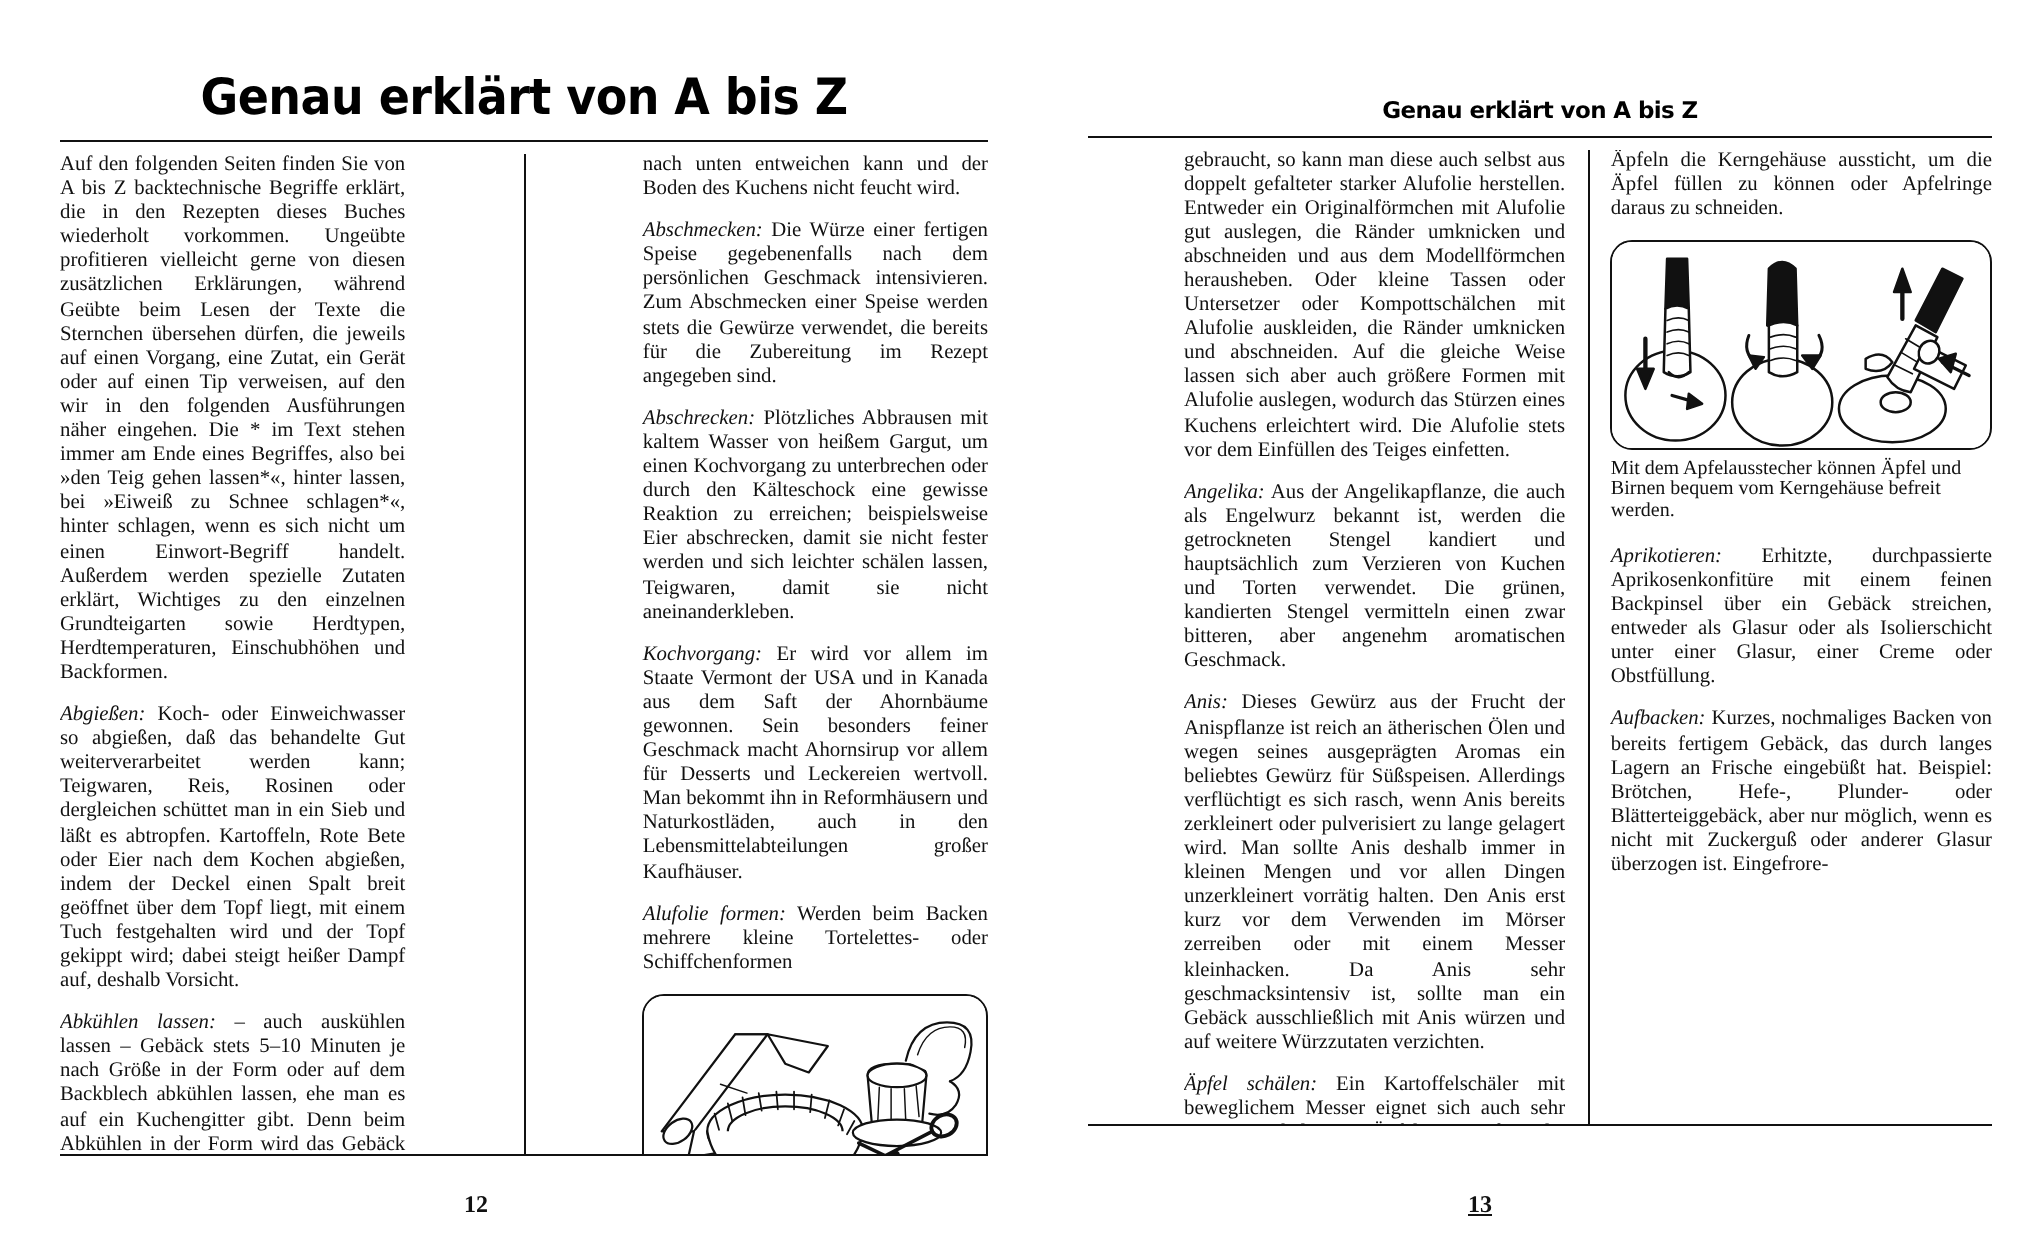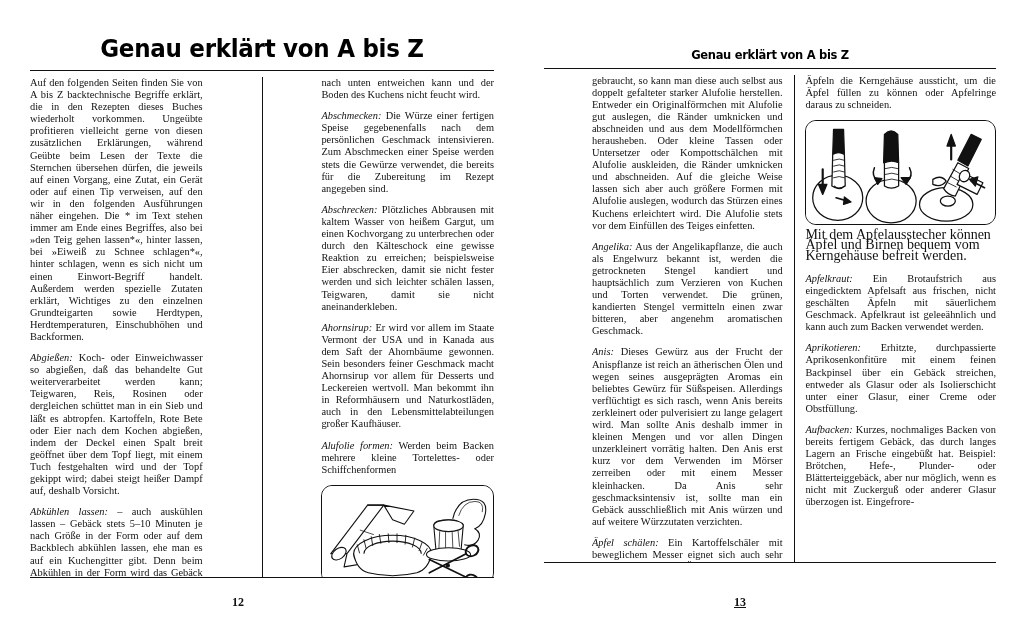--- a/index.html
+++ b/index.html
@@ -122,21 +122,21 @@
   .figure-frame {
     border: 1.4px solid #111;
     border-radius: 11px;
     background: #fff;
     overflow: hidden;
     display: block;
   }
   .figure svg { display: block; width: 100%; height: auto; }
   .caption {
     margin: 5px 0 8px 0;
-    font-size: 14px;
+    font-size: 10px;
     line-height: 10.2px;
     text-align: left;
     font-family: "Liberation Serif", serif;
   }
 
   .spacer-sm { height: 4px; }
 </style>
 </head>
 <body>
 
@@ -162,21 +162,21 @@
       <div class="gutter"></div>
 
       <div class="col">
         <div class="col-inner">
           <p class="para"><span>nach unten entweichen kann und der Boden des Kuchens nicht feucht wird.</span></p>
 
           <p class="para"><span class="term">Abschmecken:</span><span> Die Würze einer fertigen Speise gegebenenfalls nach dem persönlichen Geschmack intensivieren. Zum Abschmecken einer Speise werden stets die Gewürze verwendet, die bereits für die Zubereitung im Rezept angegeben sind.</span></p>
 
           <p class="para"><span class="term">Abschrecken:</span><span> Plötzliches Abbrausen mit kaltem Wasser von heißem Gargut, um einen Kochvorgang zu unterbrechen oder durch den Kälteschock eine gewisse Reaktion zu erreichen; beispielsweise Eier abschrecken, damit sie nicht fester werden und sich leichter schälen lassen, Teigwaren, damit sie nicht aneinanderkleben.</span></p>
 
-          <p class="para"><span class="term">Ahornsirup:</span><span> Er wird vor allem im Staate Vermont der USA und in Kanada aus dem Saft der Ahornbäume gewonnen. Sein besonders feiner Geschmack macht Ahornsirup vor allem für Desserts und Leckereien wertvoll. Man bekommt ihn in Reformhäusern und Naturkostläden, auch in den Lebensmittelabteilungen großer Kaufhäuser.</span></p>
+          <p class="para"><span class="term">Kochvorgang:</span><span> Er wird vor allem im Staate Vermont der USA und in Kanada aus dem Saft der Ahornbäume gewonnen. Sein besonders feiner Geschmack macht Ahornsirup vor allem für Desserts und Leckereien wertvoll. Man bekommt ihn in Reformhäusern und Naturkostläden, auch in den Lebensmittelabteilungen großer Kaufhäuser.</span></p>
 
           <p class="para"><span class="term">Alufolie formen:</span><span> Werden beim Backen mehrere kleine Tortelettes- oder Schiffchenformen</span></p>
 
           <div class="figure">
             <div class="figure-frame">
               <svg viewBox="0 0 232 132">
                 <rect x="0" y="0" width="232" height="132" fill="#ffffff"></rect>
                 <g fill="none" stroke="#111" stroke-width="1.5" stroke-linejoin="round" stroke-linecap="round">
 
                   <path d="M12 92 L62 26 L84 26 L34 92 Z" fill="#ffffff"></path>
@@ -322,21 +322,20 @@
 
                   <path d="M152 70 q10 -6 16 2 q-6 8 -16 4 Z" fill="#ffffff"></path>
                 </g>
               </svg>
             </div>
             <div class="caption">Mit dem Apfelausstecher können Äpfel und Birnen bequem vom Kerngehäuse befreit werden.</div>
           </div>
 
           <div class="spacer-sm"></div>
 
-          <p class="para"><span class="term">Apfelkraut:</span><span> Ein Brotaufstrich aus eingedicktem Apfelsaft aus frischen, nicht geschälten Äpfeln mit säuerlichem Geschmack. Apfelkraut ist geleeähnlich und kann auch zum Backen verwendet werden.</span></p>
 
           <p class="para"><span class="term">Aprikotieren:</span><span> Erhitzte, durchpassierte Aprikosenkonfitüre mit einem feinen Backpinsel über ein Gebäck streichen, entweder als Glasur oder als Isolierschicht unter einer Glasur, einer Creme oder Obstfüllung.</span></p>
 
 
           <p class="para"><span class="term">Aufbacken:</span><span> Kurzes, nochmaliges Backen von bereits fertigem Gebäck, das durch langes Lagern an Frische eingebüßt hat. Beispiel: Brötchen, Hefe-, Plunder- oder Blätterteiggebäck, aber nur möglich, wenn es nicht mit Zuckerguß oder anderer Glasur überzogen ist. Eingefrore-</span></p>
         </div>
       </div>
     </div>
 
     <hr class="rule-bottom">

